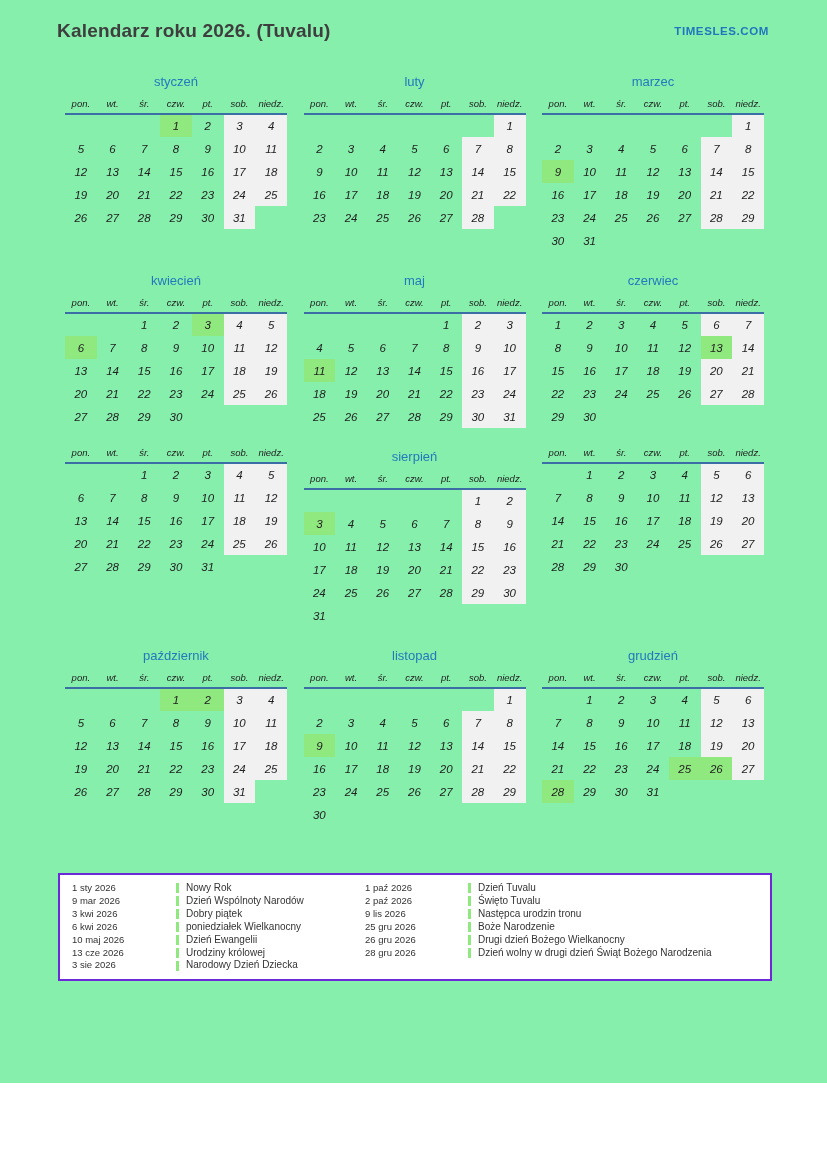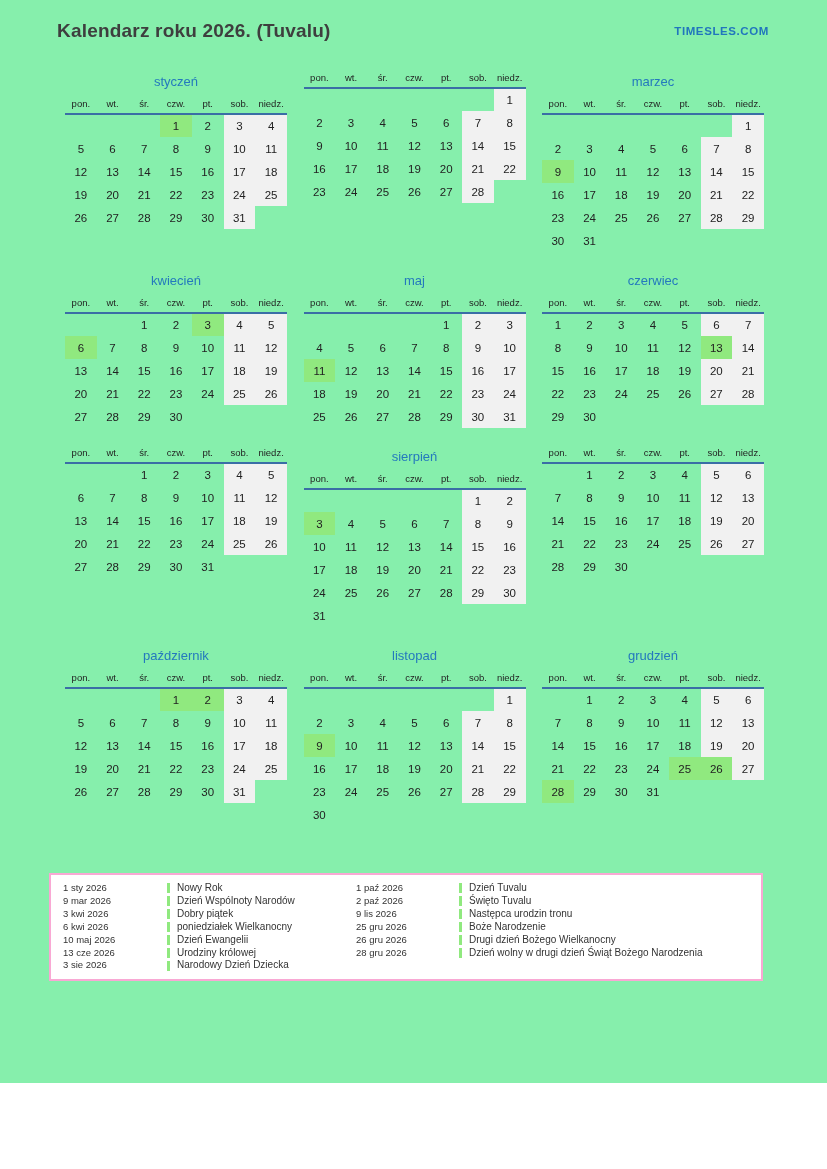--- a/index.html
+++ b/index.html
@@ -7,28 +7,28 @@
   .page { position:relative; width:827px; height:1083px; background:#86efac; overflow:hidden; }
 
   .page-title { position:absolute; left:57px; top:20px; font-size:19px; font-weight:600; color:#3e3e3e; letter-spacing:0.2px; }
   .site-link { position:absolute; right:58px; top:25px; font-size:11.5px; font-weight:600; color:#2176bd; letter-spacing:0.6px; text-decoration:none; }
 
   .months-grid { position:absolute; left:65px; top:72px; width:700px;
     display:grid; grid-template-columns:repeat(3,222px); column-gap:16.5px; row-gap:19px; align-items:start; }
 
   .month { width:222px; }
   .month-title { text-align:center; font-size:13px; color:#2479bd; line-height:20px; margin-bottom:6px; }
-  table.cal { width:222px; border-collapse:collapse; table-layout:fixed; }
+  table.cal { width:222px; border-collapse:collapse; table-layout:fixed;font-style:italic; }
   table.cal th { font-size:9.5px; font-weight:400; color:#1f1f1f; text-align:center; padding-bottom:4px;
     border-bottom:2px solid #3a6ea5; }
   table.cal td { height:23px; text-align:center; vertical-align:middle; font-size:11.5px; color:#222222; }
   td.weekend { background:#f1f1f1; }
   td.holiday { background:#90e97f; }
 
-  .legend-box { position:absolute; left:49px; top:873px; width:714px; border:2px solid #f9a8d4;
+  .legend-box { position:absolute; left:58px; top:873px; width:714px; border:2px solid #6d28d9;
     background:#ffffff; padding:7px 6px 7px 12px; display:flex; }
   .legend-col { display:flex; flex-direction:column; }
   .legend-col.col-0 { width:293px; }
   .legend-col.col-1 { flex:1; }
   .legend-entry { display:flex; align-items:center; line-height:12.9px; }
   .legend-date { font-size:9.5px; color:#333333; flex:0 0 104px; }
   .legend-col.col-1 .legend-date { flex-basis:103px; }
   .legend-marker { flex:0 0 3px; height:10px; background:#90e97f; margin-right:7px; }
   .legend-name { font-size:10px; color:#333333; white-space:nowrap; }
 
@@ -99,20 +99,21 @@
               <td>28</td>
               <td>29</td>
               <td>30</td>
               <td class="weekend">31</td>
               <td></td>
             </tr>
           </tbody>
         </table>
       </div>
       <div class="month">
+        <div class="month-title">luty</div>
         <table class="cal">
           <thead>
             <tr>
               <th>pon.</th>
               <th>wt.</th>
               <th>śr.</th>
               <th>czw.</th>
               <th>pt.</th>
               <th>sob.</th>
               <th>niedz.</th>

